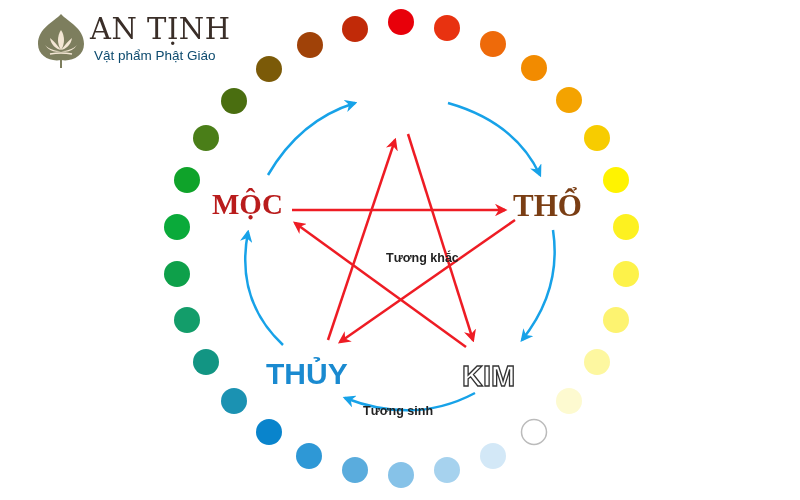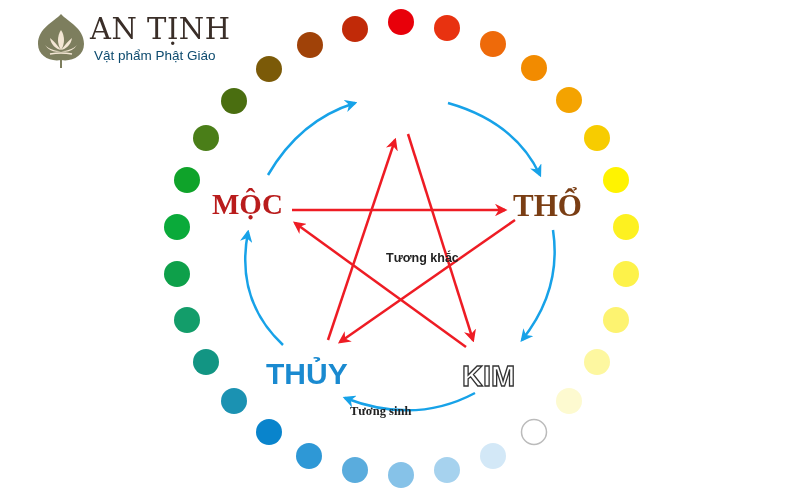--- a/index.html
+++ b/index.html
@@ -90,14 +90,14 @@
       <line x1="466" y1="347" x2="295" y2="223" marker-end="url(#redHead)"></line>
     </g>
   </svg>
 
   <span class="el-label" style="left:462px; top:360px; font-size:29px; color:#ffffff; -webkit-text-stroke:1.3px #333333;">KIM</span>
   <span class="el-label" style="left:513px; top:188px; font-size:31px; color:#7a3e14; font-family:'Liberation Serif', serif;">THỔ</span>
   <span class="el-label" style="left:266px; top:357px; font-size:30px; color:#1a8ad0;text-align:center;">THỦY</span>
   <span class="el-label" style="left:212px; top:188px; font-size:29px; color:#b91c1c; font-family:'Liberation Serif', serif;">MỘC</span>
 
   <span class="caption" style="left:366px; top:251px;margin-left:20px;">Tương khắc</span>
-  <span class="caption" style="left:350px; top:404px;font-family:Liberation Serif, serif;">Tương sinh</span>
+  <span class="caption" style="left:363px; top:404px;">Tương sinh</span>
 </div>
 
 </body></html>

